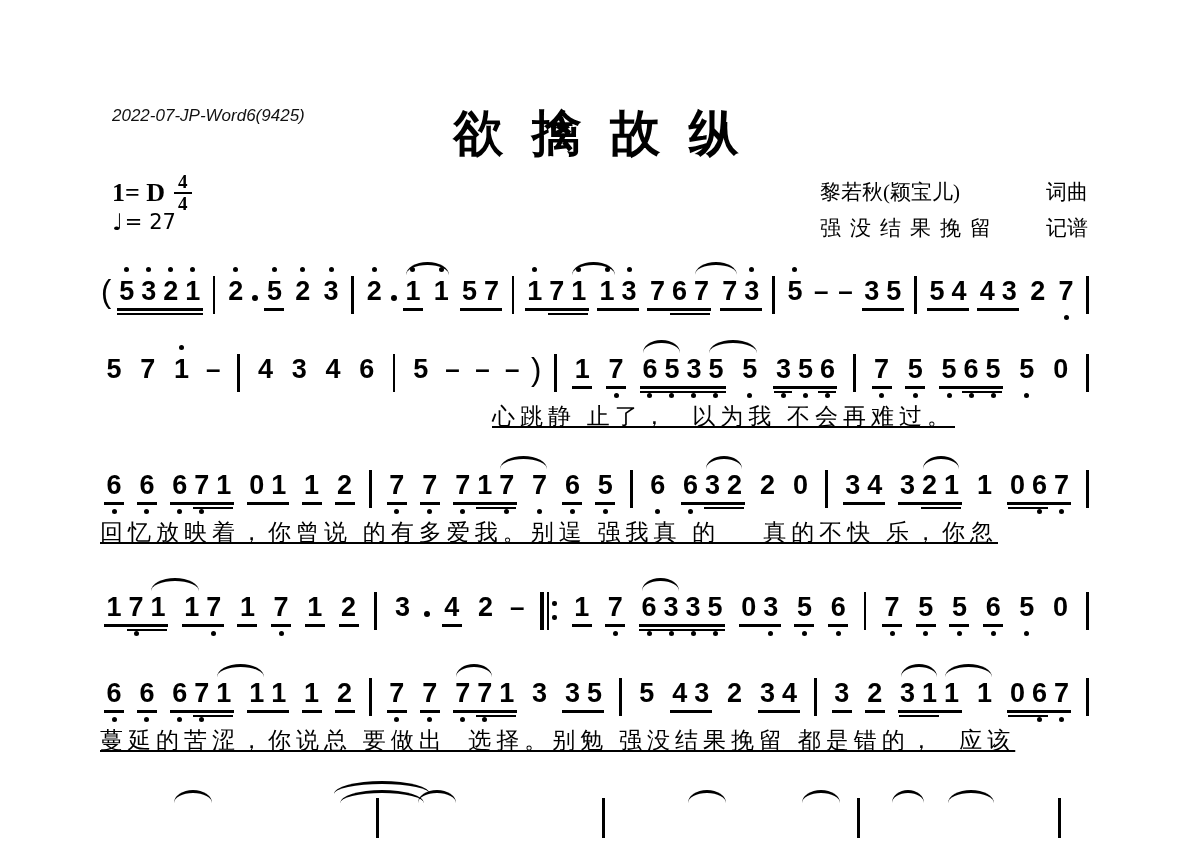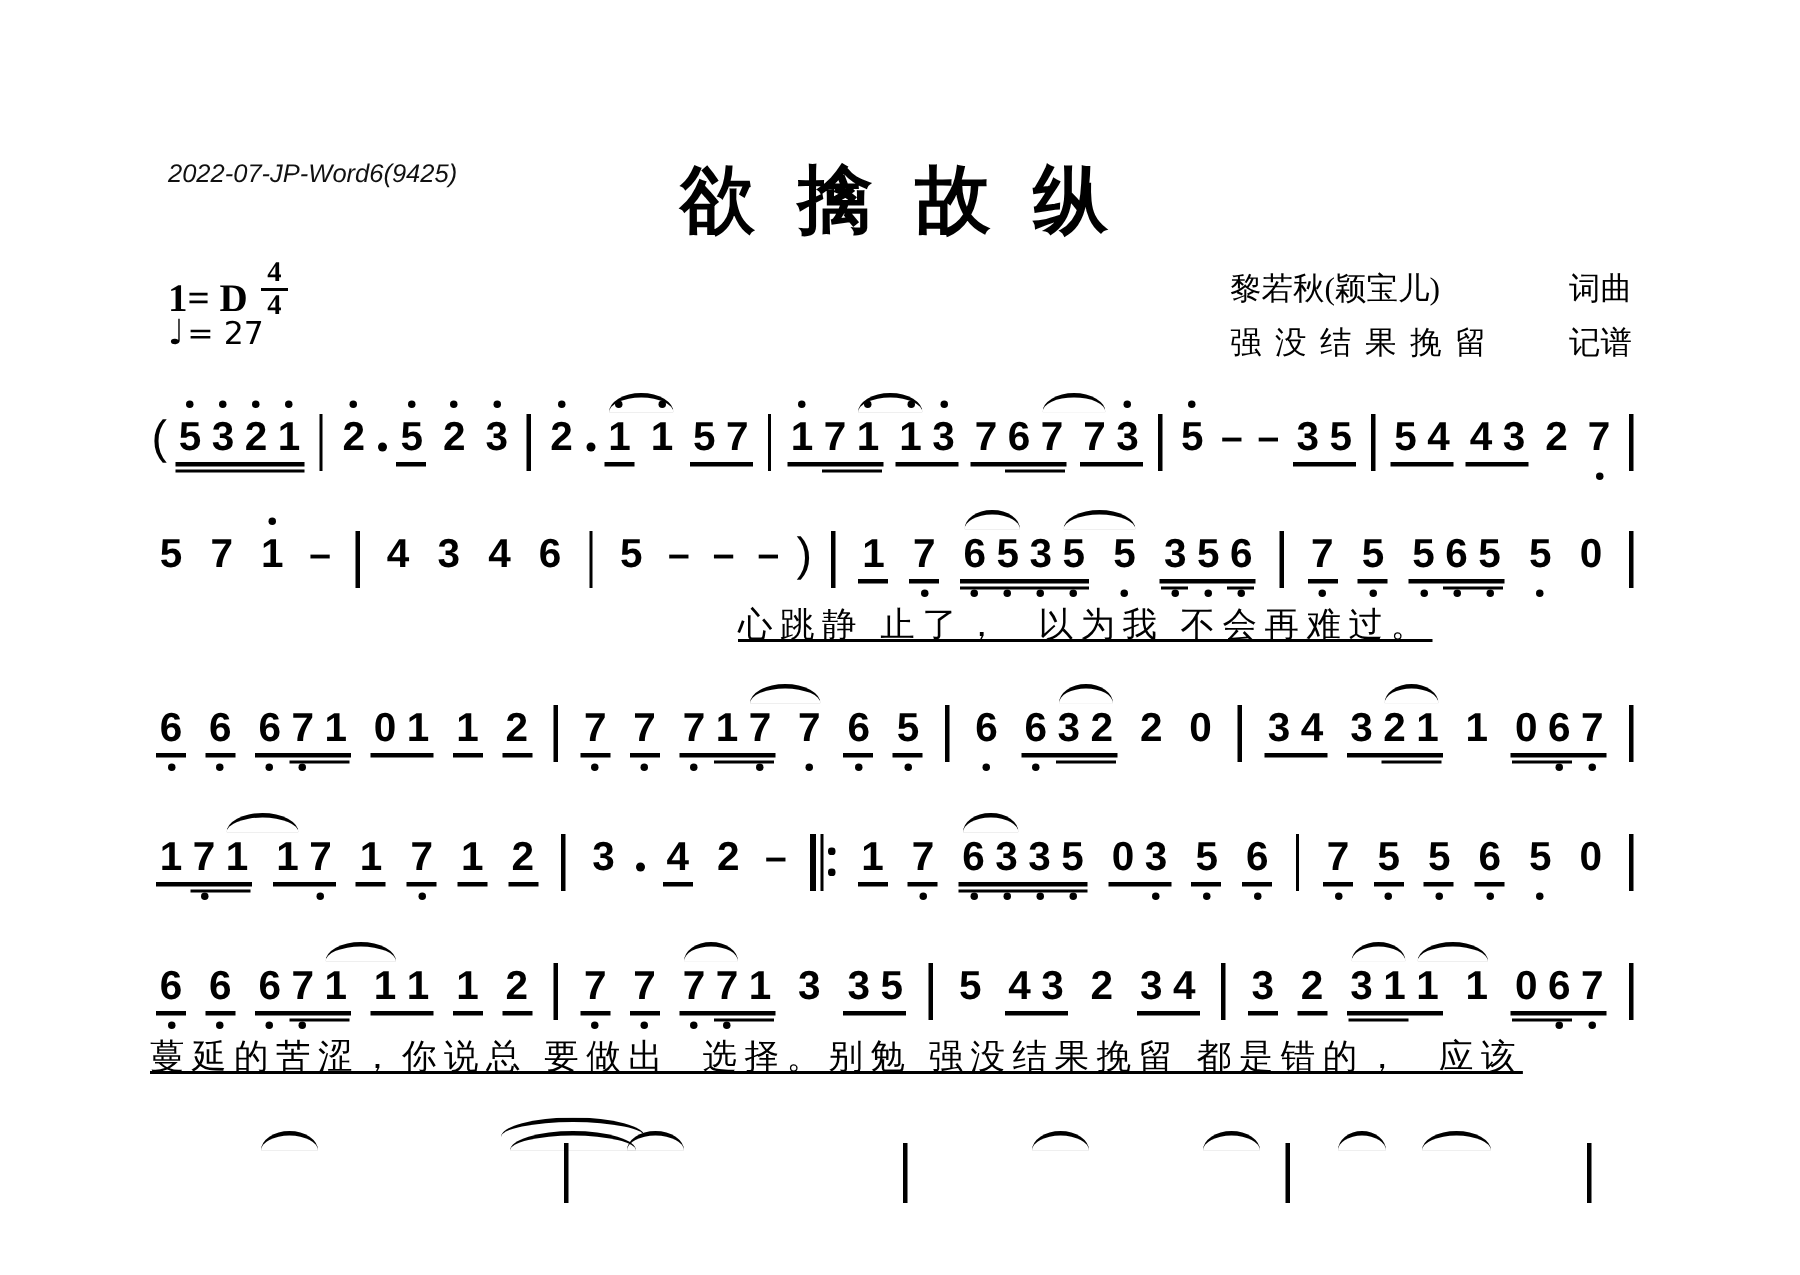--- a/index.html
+++ b/index.html
@@ -2,21 +2,21 @@
 <html><head>
 <meta charset="utf-8">
 <style>
   html,body{margin:0;padding:0;background:#888;}
   .page{position:relative;width:1200px;height:850px;background:#ffffff;overflow:hidden;
         font-family:"Liberation Serif",serif;color:#000;}
   .watermark{position:absolute;left:112px;top:106px;font-family:"Liberation Sans",sans-serif;
              font-style:italic;font-size:17px;color:#111;}
   .title{position:absolute;left:0;right:0;top:100px;margin:0;text-align:center;
          font-size:50px;font-weight:bold;letter-spacing:8px;font-family:"Liberation Serif",serif;}
-  .keyrow{position:absolute;left:112px;top:172px;display:flex;align-items:flex-end;
+  .keyrow{position:absolute;left:112px;top:172px;display:flex;align-items:center;
           font-weight:bold;font-size:26px;font-family:"Liberation Serif",serif;}
   .tsig{display:inline-flex;flex-direction:column;align-items:center;margin-left:9px;}
   .tnum,.tden{font-size:19px;font-weight:bold;line-height:1.05;padding:0 4px;}
   .tnum{border-bottom:2.5px solid #000;}
   .temporow{position:absolute;left:112px;top:210px;font-family:"DejaVu Sans",sans-serif;
             font-size:21px;display:flex;align-items:center;gap:2px;}
   .tnote{font-size:23px;line-height:22px;}
   .performer{position:absolute;left:50%;transform:translateX(-50%);top:180px;
              font-size:21px;letter-spacing:1px;}
   .credits{position:absolute;right:112px;top:174px;width:268px;}
@@ -327,20 +327,21 @@
             <span class="note lo">6</span>
             <span class="note lo">7</span>
             <i class="ul" style="top: 32px;"></i>
             <i class="ul" style="top: 36.5px; left: 2px; width: 40px; right: auto;"></i>
           </span>
           <span class="barline"></span>
           <i class="arc" style="left: 400.056px; width: 47.2062px; top: 2px;"></i>
           <i class="arc" style="left: 605.994px; width: 36.3px; top: 2px;"></i>
           <i class="arc" style="left: 823.025px; width: 36.3px; top: 2px;"></i>
         </div>
+        <div class="lyr">回忆放映着，你曾说 的有多爱我。别逞 强我真 的    真的不快 乐，你忽</div>
       </div>
       <div class="lblock l4">
         <div class="noterow">
           <span class="grp">
             <span class="note">1</span>
             <span class="note lo">7</span>
             <span class="note">1</span>
             <i class="ul" style="top: 32px;"></i>
             <i class="ul" style="top: 36.5px; left: 24px; width: 40px; right: auto;"></i>
           </span>

